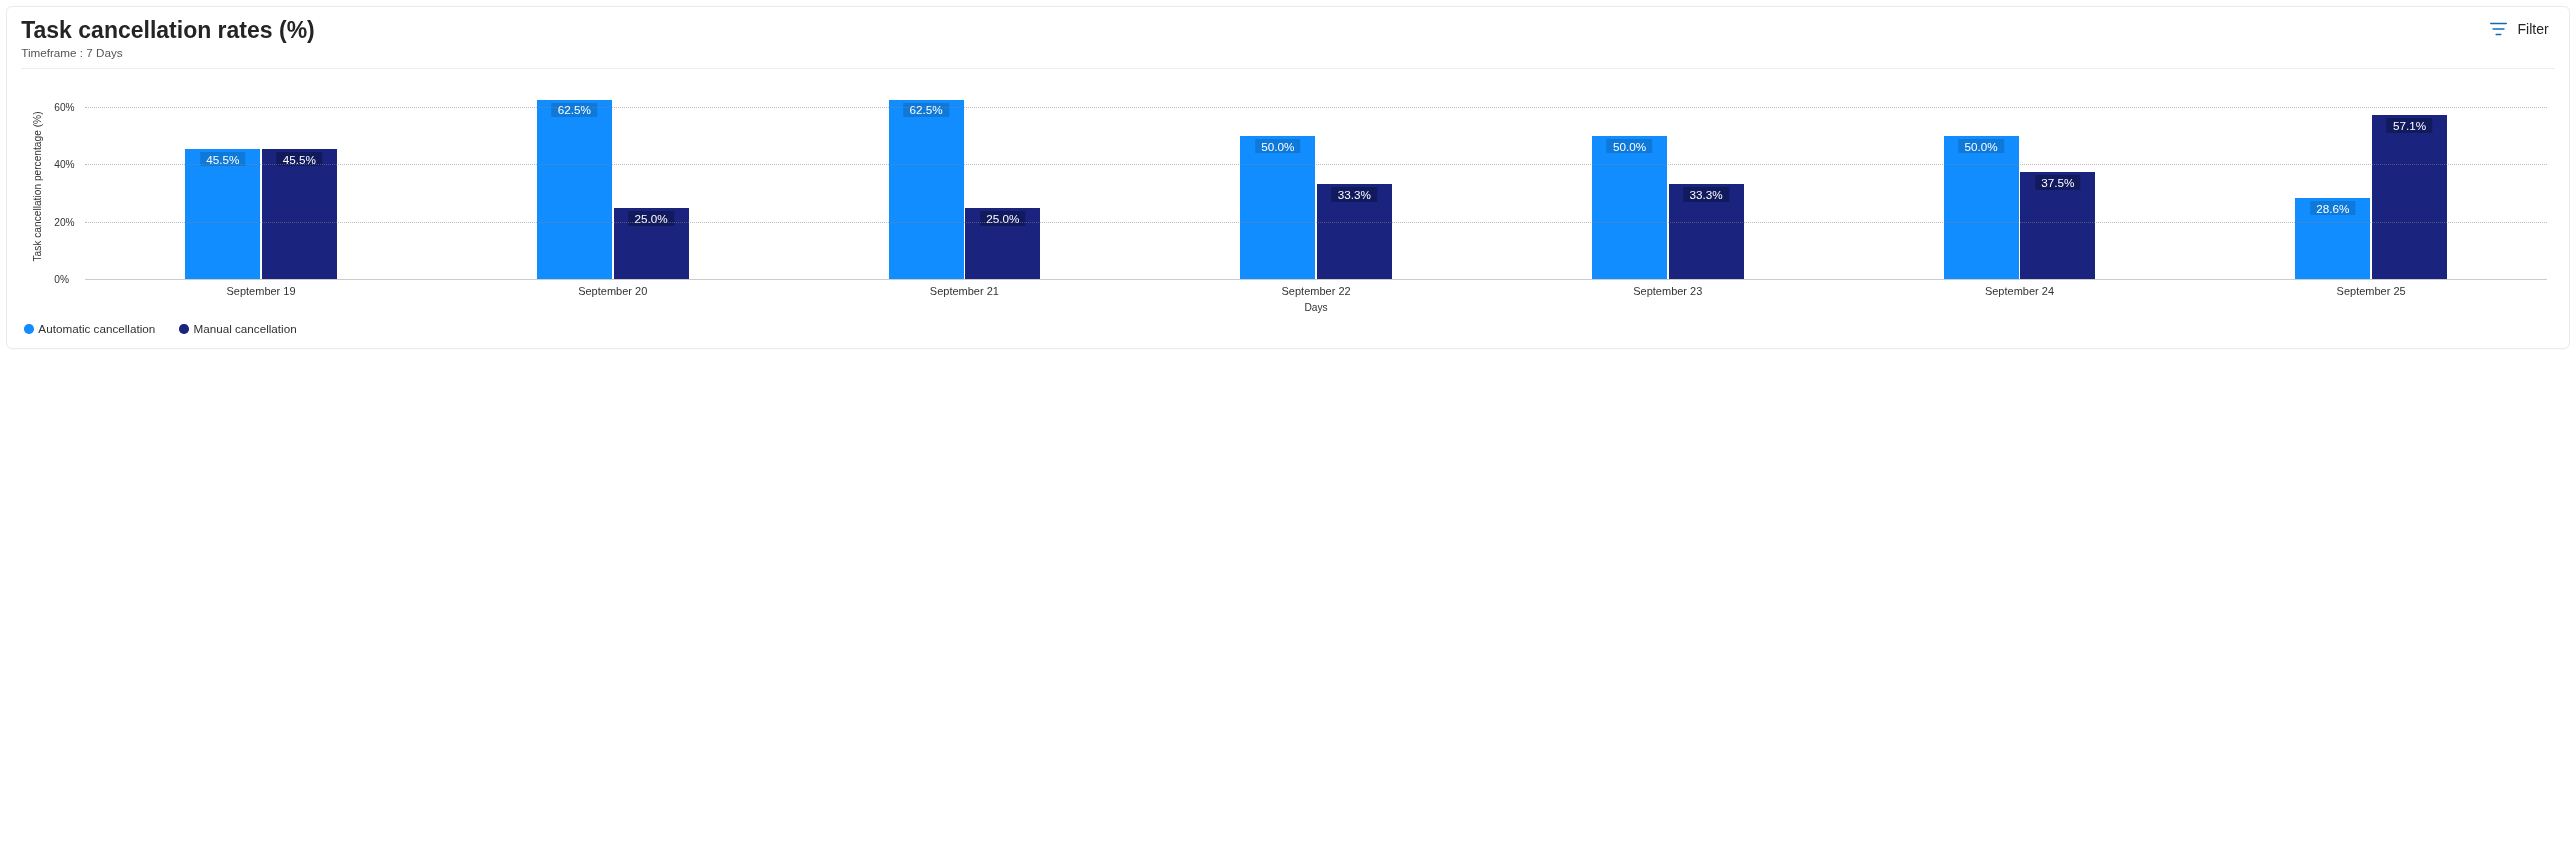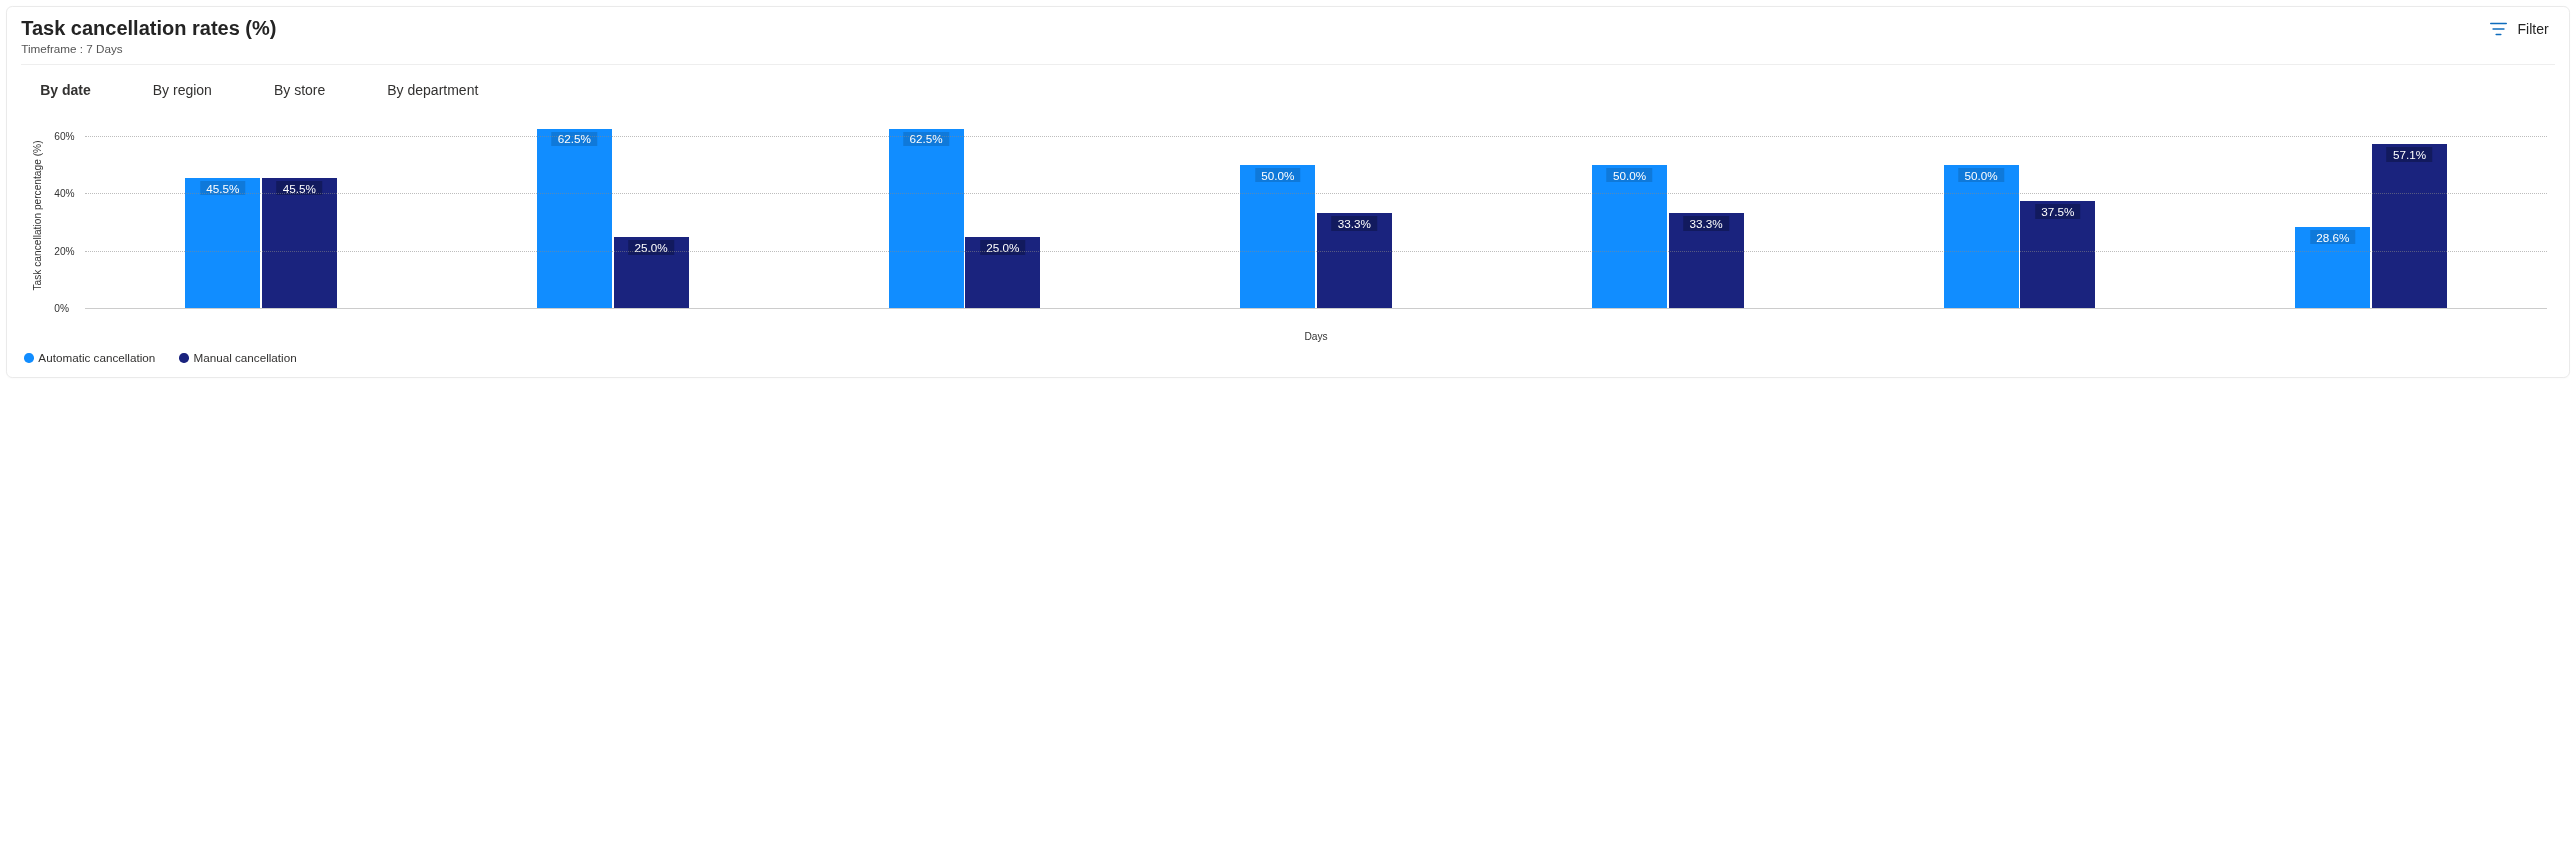--- a/index.html
+++ b/index.html
@@ -18,21 +18,21 @@
   }
   .card-header {
     display: flex;
     justify-content: space-between;
     align-items: flex-start;
     border-bottom: 0.8px solid #eee;
     padding-bottom: 9.4px;
   }
   .title-block {}
   .card-title {
-    font-size: 20px;
+    font-size: 23px;
     font-weight: 600;
     color: #242424;
     margin: 0;
   }
   .card-subtitle {
     font-size: 11.7px;
     color: #555;
     margin-top: 2px;
   }
   .filter-btn {
@@ -196,26 +196,20 @@
         <svg width="17" height="14" viewBox="0 0 22 18" fill="none">
           <line x1="1" y1="2" x2="21" y2="2" stroke="#0f6cbd" stroke-width="2" stroke-linecap="round"></line>
           <line x1="4" y1="9" x2="18" y2="9" stroke="#0f6cbd" stroke-width="2" stroke-linecap="round"></line>
           <line x1="8" y1="16" x2="14" y2="16" stroke="#0f6cbd" stroke-width="2" stroke-linecap="round"></line>
         </svg>
       </span>
       <span>Filter</span>
     </div>
   </div>
 
-  <div class="tabs" id="tabs">
-      <div class="tab active">By date</div>
-      <div class="tab">By region</div>
-      <div class="tab">By store</div>
-      <div class="tab">By department</div>
-    </div>
 
   <div class="chart-area">
     <div class="y-axis-label">
       <span>Task cancellation percentage (%)</span>
     </div>
     <div id="y-ticks">
         <div class="y-tick" style="top: 187px;">0%</div>
         <div class="y-tick" style="top: 130px;">20%</div>
         <div class="y-tick" style="top: 72px;">40%</div>
         <div class="y-tick" style="top: 14.4px;">60%</div>
@@ -277,20 +271,29 @@
             <div class="bar manual" style="height: 87.8462%;">
               <div class="bar-label">57.1%</div>
             </div>
           </div>
         </div>
     <div class="gridline" style="top: 130px;"></div>
         <div class="gridline" style="top: 72px;"></div>
         <div class="gridline" style="top: 14.4px;"></div>
       </div>
     <div class="x-axis-line"></div>
+    <div class="x-labels" id="x-labels">
+        <div class="x-label">September 19</div>
+        <div class="x-label">September 20</div>
+        <div class="x-label">September 21</div>
+        <div class="x-label">September 22</div>
+        <div class="x-label">September 23</div>
+        <div class="x-label">September 24</div>
+        <div class="x-label">September 25</div>
+      </div>
     <div class="x-axis-title">Days</div>
   </div>
 
   <div class="legend">
     <div class="legend-item">
       <span class="swatch auto"></span>
       <span>Automatic cancellation</span>
     </div>
     <div class="legend-item">
       <span class="swatch manual"></span>

